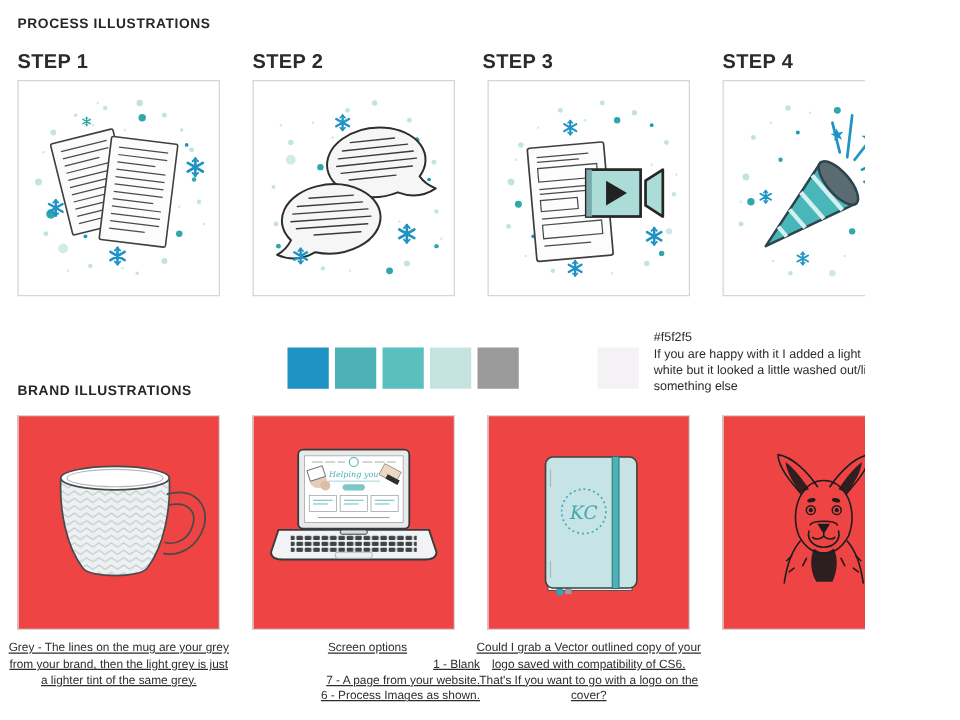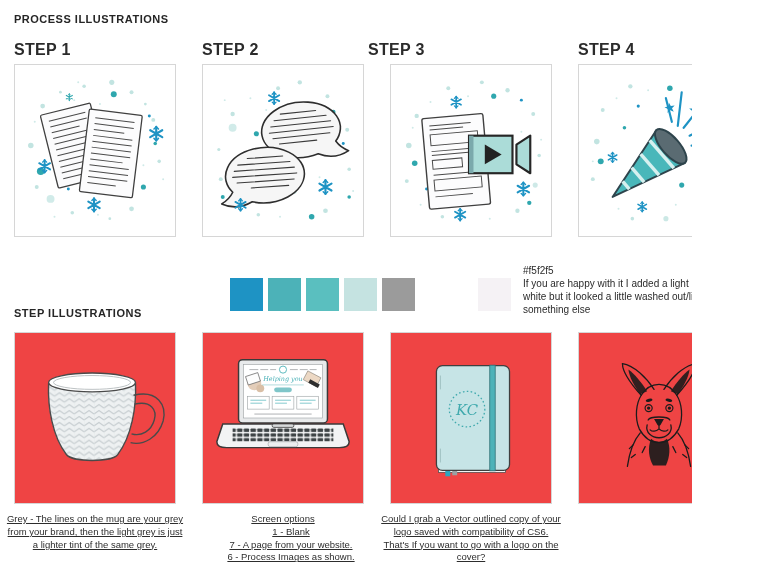--- a/index.html
+++ b/index.html
@@ -8,21 +8,21 @@
   .heading{position:absolute;font-size:11px;font-weight:700;letter-spacing:.5px;color:#262626;}
   .step-label{position:absolute;font-size:16px;font-weight:600;letter-spacing:.3px;color:#2b2b2b;}
   .panel{position:absolute;width:162px;height:173px;border:1px solid #d6d6d6;background:#fff;box-sizing:border-box;}
   .panel svg{display:block;width:100%;height:100%;}
   .bpanel{position:absolute;width:162px;height:172px;border:1px solid #d6d6d6;background:#ef4444;box-sizing:border-box;}
   .bpanel svg{display:block;width:100%;height:100%;}
   .swatch{position:absolute;width:33px;height:33px;top:278px;}
   .neutral-note{position:absolute;left:523px;top:264px;width:245px;font-size:10px;line-height:1.3;color:#2b2b2b;}
   .neutral-note .hex{display:block;}
   .caption{position:absolute;top:513px;width:180px;font-size:9.5px;line-height:1.35;text-align:center;color:#2d2d2d;text-decoration:underline;}
-  .caption .list{text-align:center;padding-left:16px;}
+  .caption .list{text-align:right;padding-left:16px;}
   .defsvg{position:absolute;width:0;height:0;}
 </style>
 </head>
 <body>
 
 <div class="canvas">
 
   <svg class="defsvg" aria-hidden="true">
     <defs>
       <g id="flake" stroke="currentColor" stroke-width="2.2" stroke-linecap="round" fill="none">
@@ -48,21 +48,21 @@
       <pattern id="keys" width="6.8" height="4.8" patternUnits="userSpaceOnUse">
         <rect x="0.5" y="0.5" width="5.4" height="3.4" rx="0.8" fill="#3e4446"></rect>
       </pattern>
     </defs>
   </svg>
 
   <div class="heading" style="left:14px;top:13px">PROCESS ILLUSTRATIONS</div>
 
   <div class="step-label" style="left:14px;top:41px">STEP 1</div>
   <div class="step-label" style="left:202px;top:41px">STEP 2</div>
-  <div class="step-label" style="left:368px;top:41px">STEP 3</div>
+  <div class="step-label" style="left:386px;top:41px">STEP 3</div>
   <div class="step-label" style="left:578px;top:41px">STEP 4</div>
 
   <div class="panel" style="left:14px;top:64px">
     <svg viewBox="0 0 162 162">
       <g fill="#c2e4e1">
         <circle cx="28" cy="36" r="2.4"></circle>
           <circle cx="70" cy="16" r="1.8"></circle>
           <circle cx="118" cy="22" r="2"></circle>
         <circle cx="140" cy="50" r="2"></circle>
           <circle cx="146" cy="92" r="1.8"></circle>
@@ -310,21 +310,21 @@
   <div class="swatch" style="left: 306px; background: rgb(90, 191, 191);"></div>
   <div class="swatch" style="left: 344px; background: rgb(197, 227, 225);"></div>
   <div class="swatch" style="left: 382px; background: rgb(155, 155, 155);"></div>
   <div class="swatch" style="left: 478px; background: rgb(245, 242, 245);"></div>
 
   <div class="neutral-note">
     <span class="hex">#f5f2f5</span>
     <span>If you are happy with it I added a light neutral. I tried white but it looked a little washed out/like it needed something else</span>
   </div>
 
-  <div class="heading" style="left:14px;top:307px">STEP ILLUSTRATIONS</div>
+  <div class="heading" style="left:14px;top:307px">BRAND ILLUSTRATIONS</div>
 
   <div class="bpanel" style="left:14px;top:332px">
     <svg viewBox="0 0 162 162">
       <path d="M34,46 C33,70 38,100 52,118 C58,126 98,126 104,118 C118,100 123,70 122,46 Z" fill="#eef1f2" stroke="none"></path>
       <path d="M34,46 C33,70 38,100 52,118 C58,126 98,126 104,118 C118,100 123,70 122,46 Z" fill="url(#herr)" stroke="#4a4a4a" stroke-width="1.4"></path>
       <g fill="none" stroke="#4a4a4a" stroke-width="1.4">
         <path d="M120,58 C144,52 154,68 150,84 C145,101 130,109 117,106"></path>
         <path d="M121,67 C138,63 144,73 141,83 C138,94 128,100 118,97"></path>
       </g>
       <ellipse cx="78" cy="45" rx="44" ry="9.5" fill="#ffffff" stroke="#4a4a4a" stroke-width="1.4"></ellipse>
@@ -412,21 +412,21 @@
       </g>
       <g fill="#1c1c1c">
           <circle cx="70.5" cy="71" r="1.7"></circle>
           <circle cx="91.5" cy="71" r="1.7"></circle>
         </g>
     </svg>
   </div>
 
   <div class="caption" style="left:5px">Grey - The lines on the mug are your grey from your brand, then the light grey is just a lighter tint of the same grey.</div>
 
-  <div class="caption" style="left:193px">
+  <div class="caption" style="left:204px">
     <div>Screen options</div>
     <div class="list">
       <div>1 - Blank</div>
       <div>7 - A page from your website.</div>
       <div>6 - Process Images as shown.</div>
     </div>
   </div>
 
   <div class="caption" style="left:381px">Could I grab a Vector outlined copy of your logo saved with compatibility of CS6. That's If you want to go with a logo on the cover?</div>
 

